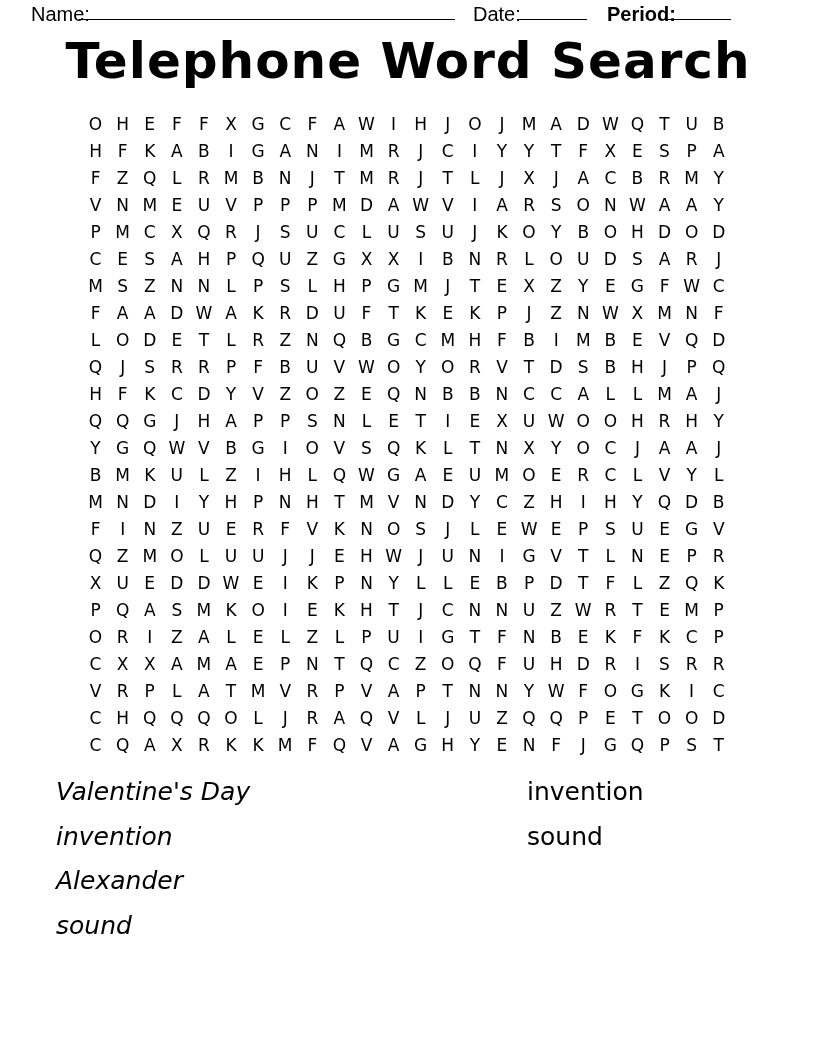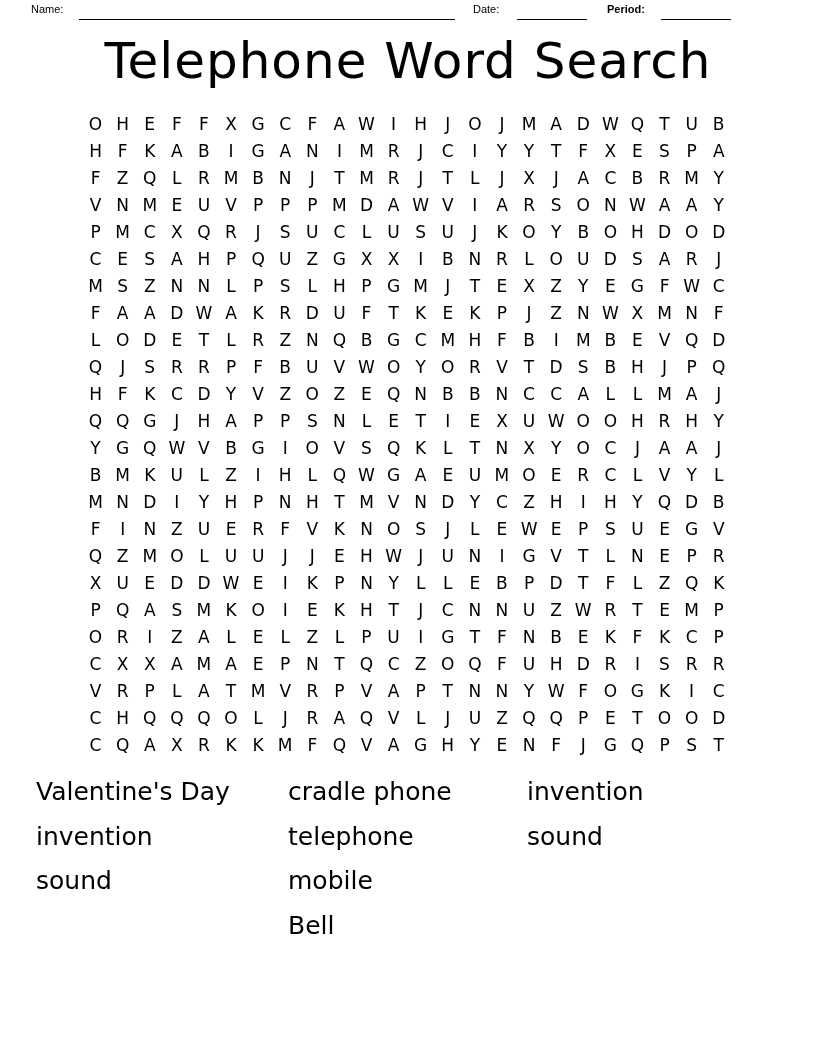--- a/index.html
+++ b/index.html
@@ -12,21 +12,21 @@
     overflow: hidden;
     font-family: "DejaVu Sans", sans-serif;
     color: #000000;
   }
 
   
   .hdr-label {
     position: absolute;
     top: 3px;
     font-family: "Liberation Sans", sans-serif;
-    font-size: 11px;
+    font-size: 20px;
     color: #000000;
     white-space: nowrap;
   }
   .hdr-line {
     position: absolute;
     top: 5px;
     height: 15px;
     border-bottom: 1.5px solid #000000;
   }
   #name-label   { left: 31px; }
@@ -37,21 +37,21 @@
   #period-line  { left: 661px; width: 70px; }
 
   
   .title {
     position: absolute;
     top: 32px;
     left: 0;
     width: 100%;
     text-align: center;
     font-size: 50px;
-    font-weight: 400;
+    font-weight: 700;
     letter-spacing: 1px;
     white-space: nowrap;
   }
 
   
   .grid {
     position: absolute;
     left: 82px;
     top: 111px;
     display: grid;
@@ -65,21 +65,21 @@
     font-size: 17px;
     line-height: 1;
     color: #000000;
   }
 
   
   .words-col {
     position: absolute;
     top: 770px;
   }
-  #words-col-1 { left: 36px; }
+  #words-col-1 { left: 56px; font-style: italic; }
   #words-col-2 { left: 288px; }
   #words-col-3 { left: 527px; }
   .word-item {
     display: block;
     height: 44.5px;
     line-height: 44.5px;
     font-size: 25px;
     white-space: nowrap;
     color: #000000;
   }
@@ -675,26 +675,21 @@
       <span class="cell">G</span>
       <span class="cell">Q</span>
       <span class="cell">P</span>
       <span class="cell">S</span>
       <span class="cell">T</span>
     </div>
 
   <div class="words-col" id="words-col-1">
     <span class="word-item">Valentine's Day</span>
     <span class="word-item">invention</span>
+    <span class="word-item">Alexander</span>
     <span class="word-item">sound</span>
-  </div>
-  <div class="words-col" id="words-col-2">
-    <span class="word-item">cradle phone</span>
-    <span class="word-item">telephone</span>
-    <span class="word-item">mobile</span>
-    <span class="word-item">Bell</span>
   </div>
   <div class="words-col" id="words-col-3">
     <span class="word-item">invention</span>
     <span class="word-item">sound</span>
   </div>
 
 </div>
 
 </body></html>

